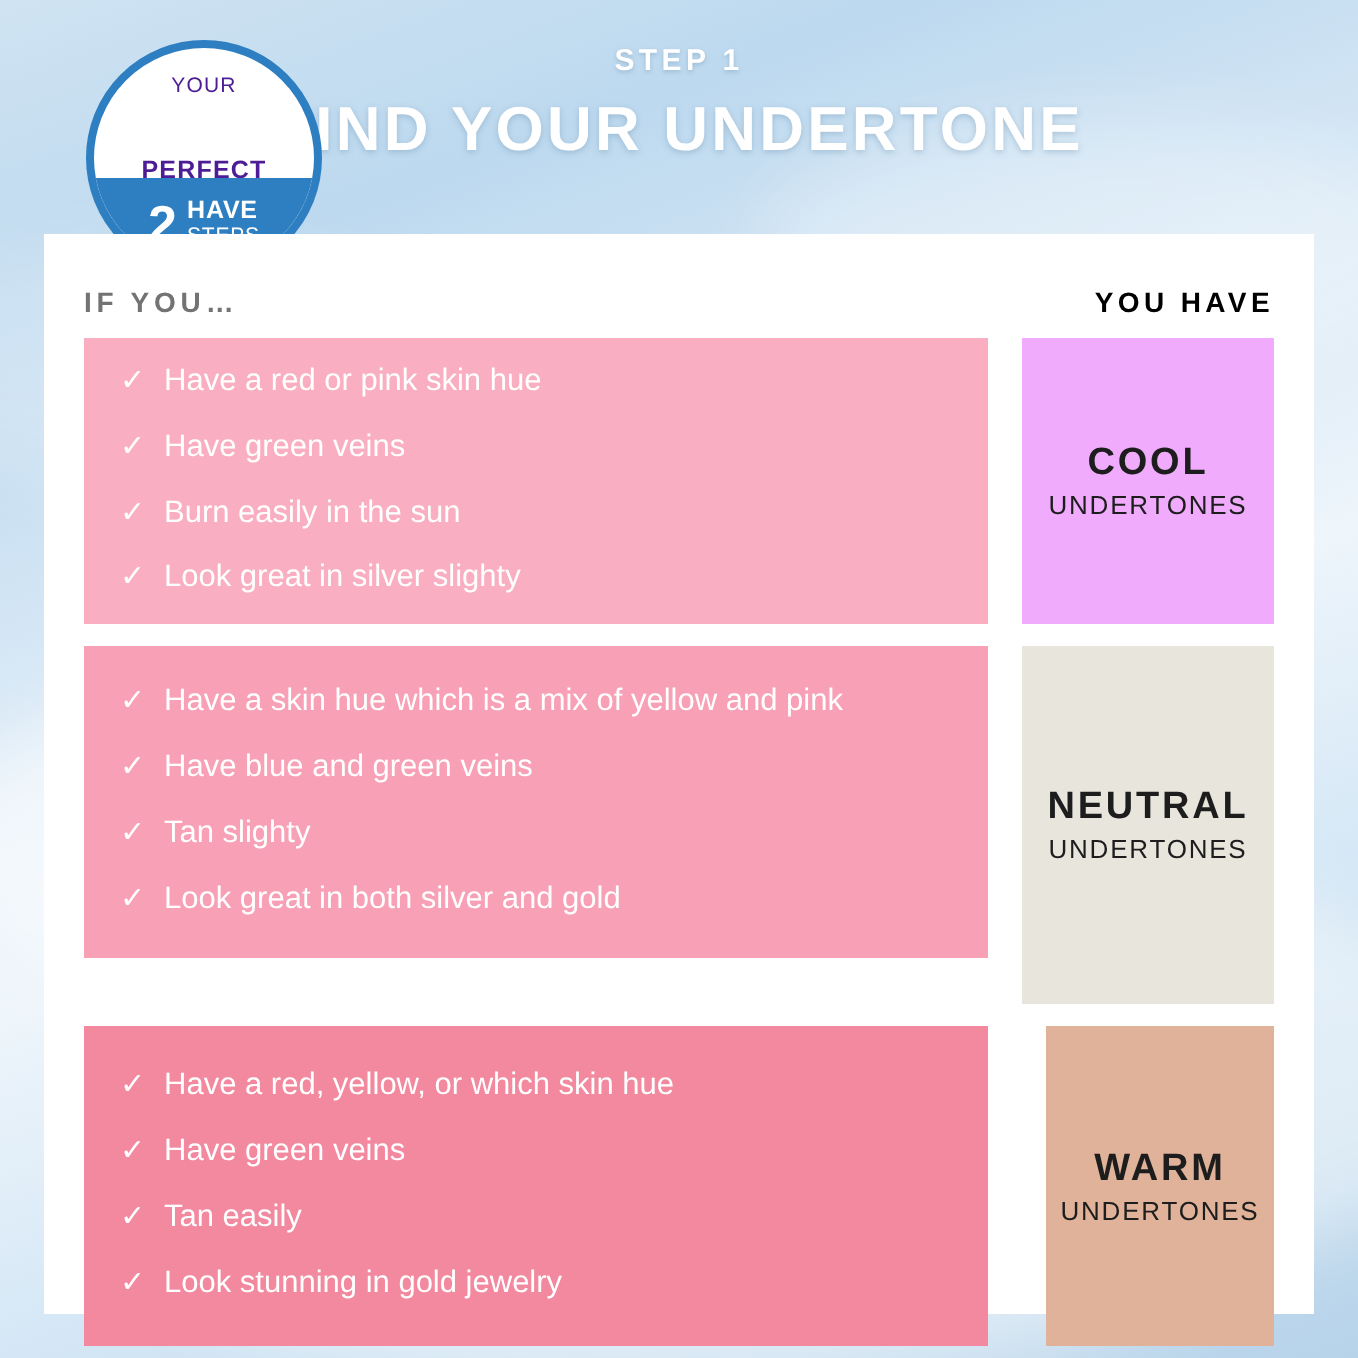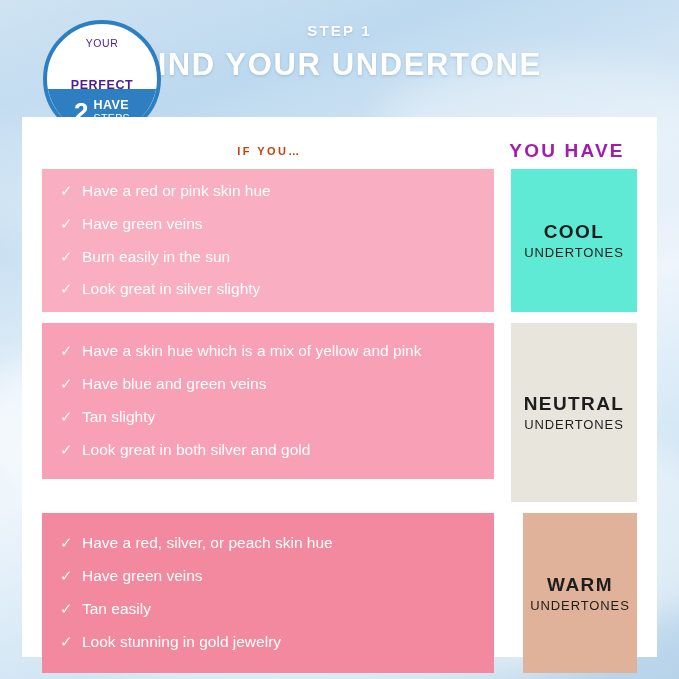--- a/index.html
+++ b/index.html
@@ -103,31 +103,31 @@
     padding: 16px 20px 18px 20px;
   }
 
   .col-heads {
     display: flex;
     height: 36px;
     align-items: center;
   }
   .head-if {
     width: 455px;
-    text-align: center;
-    color: #c2410c;
-    font-size: 11px;
+    text-align: left;
+    color: #737373;
+    font-size: 14px;
     font-weight: bold;
     letter-spacing: 2.4px;
   }
   .head-have {
     flex: 1;
-    text-align: center;
-    color: #a21caf;
-    font-size: 19px;
+    text-align: right;
+    color: #000000;
+    font-size: 14px;
     font-weight: bold;
     letter-spacing: 2.2px;
   }
 
   .row {
     display: flex;
     gap: 17px;
     margin-bottom: 11px;
   }
   .row:last-child { margin-bottom: 0; }
@@ -164,21 +164,21 @@
   .tone-box {
     flex: 1;
     box-sizing: border-box;
     display: flex;
     flex-direction: column;
     align-items: center;
     justify-content: center;
     text-align: center;
     color: #1d1d1d;
   }
-  .row-1 .tone-box { background: #5eead4; height: 143px; }
+  .row-1 .tone-box { background: #f0abfc; height: 143px; }
   .row-2 .tone-box { background: #e8e6dc; height: 179px; }
   .row-3 .tone-box { background: #e0b299; height: 160px; margin-left: 12px; }
 
   .tone-name {
     font-size: 19px;
     letter-spacing: 1.4px;
     font-weight: bold;
   }
   .tone-sub {
     margin-top: 2px;
@@ -269,21 +269,21 @@
       <div class="tone-box">
         <div class="tone-name">NEUTRAL</div>
         <div class="tone-sub">UNDERTONES</div>
       </div>
     </div>
 
     <div class="row row-3">
       <div class="list-box">
         <div class="item">
           <span class="check">✓</span>
-          <span class="item-text">Have a red, silver, or peach skin hue</span>
+          <span class="item-text">Have a red, yellow, or which skin hue</span>
         </div>
         <div class="item">
           <span class="check">✓</span>
           <span class="item-text">Have green veins</span>
         </div>
         <div class="item">
           <span class="check">✓</span>
           <span class="item-text">Tan easily</span>
         </div>
         <div class="item">

